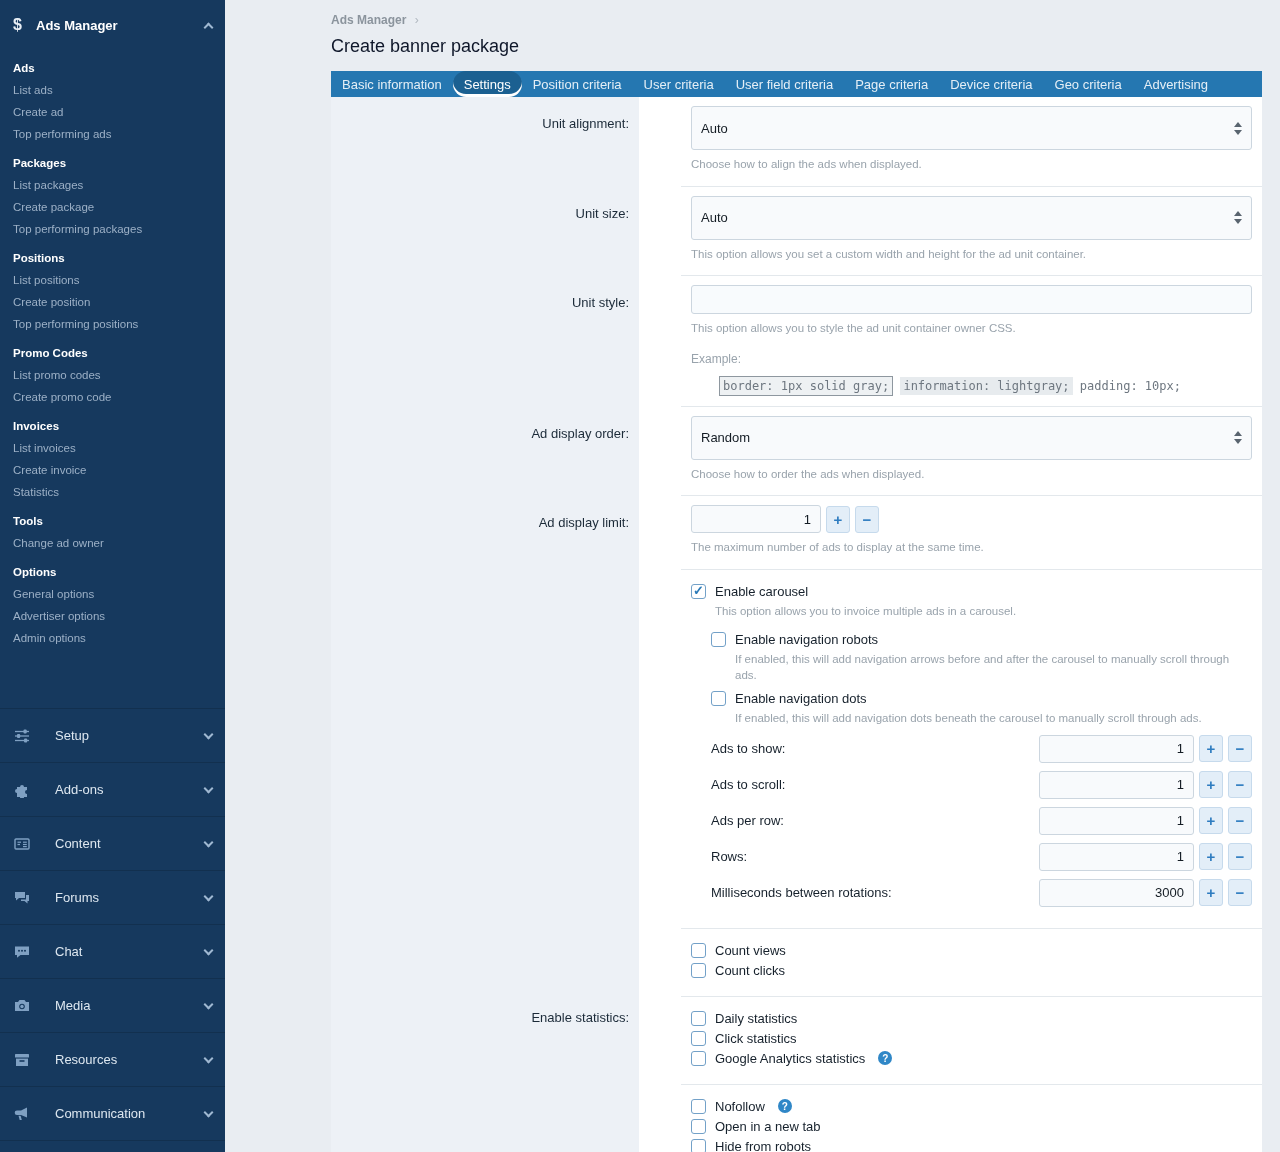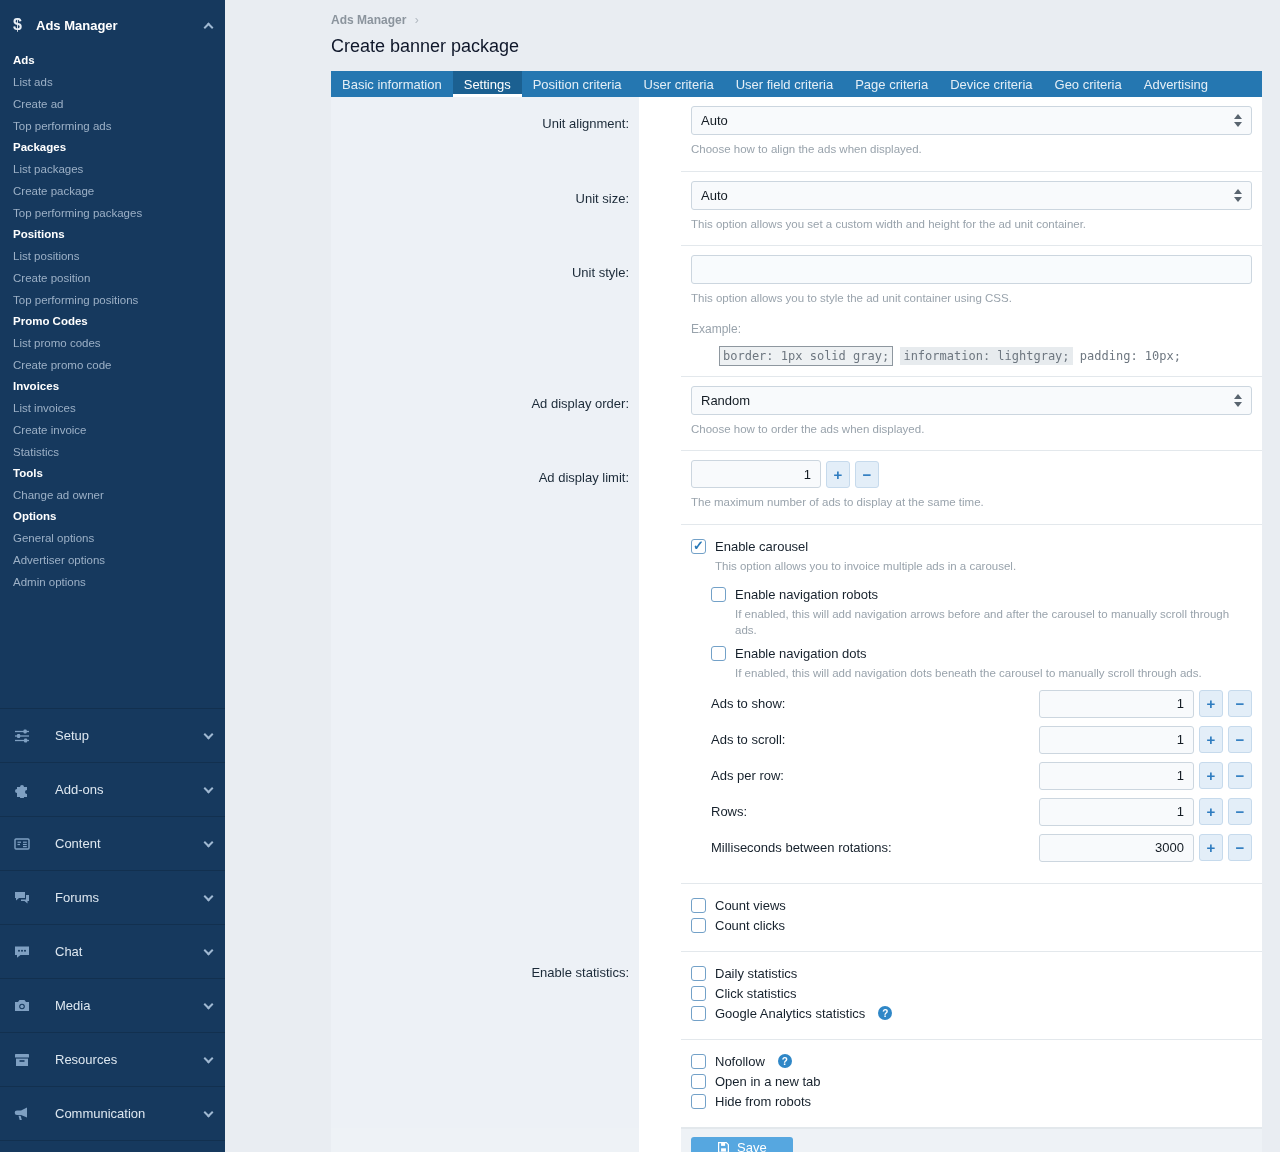--- a/index.html
+++ b/index.html
@@ -9,49 +9,49 @@
 
   
   .sidebar { width:225px; flex-shrink:0; background:#16395e; display:flex; flex-direction:column; overflow:hidden; }
   .sb-header { height:50px; flex-shrink:0; display:flex; align-items:center; gap:9px; padding:0 13px; cursor:pointer; }
   .app-icon { color:#e8eef5; font-size:16px; font-weight:bold; width:14px; }
   .sb-header-label { flex:1; color:#ffffff; font-size:13px; font-weight:bold; }
   .chev { width:7px; height:7px; border-right:2px solid #9fb8d2; border-bottom:2px solid #9fb8d2; display:inline-block; flex-shrink:0; }
   .chev.up { transform:rotate(-135deg); margin-top:4px; }
   .chev.down { transform:rotate(45deg); margin-bottom:3px; }
   .sb-groups { flex:1; padding:0 13px 10px; overflow:hidden; }
-  .sb-group-title { font-size:11.5px; font-weight:bold; color:#ffffff; margin-top:4px; margin-bottom:5px; }
+  .sb-group-title { font-size:11.5px; font-weight:bold; color:#ffffff; margin-top:12px; margin-bottom:5px; }
   .sb-item { display:block; font-size:11.5px; color:#9cb0c6; padding:5px 0; cursor:pointer; text-decoration:none; }
   .sb-menu { height:54px; flex-shrink:0; display:flex; align-items:center; gap:25px; padding:0 13px; border-top:1px solid #12304f; font-size:13px; color:#dde7f0; cursor:pointer; }
   .sb-menu .micon { width:17px; height:17px; color:#7fa0c2; flex-shrink:0; display:flex; align-items:center; justify-content:center; }
   .sb-menu .micon svg { width:16px; height:16px; }
   .sb-menu .chev { margin-left:auto; }
   .sb-filler { flex-shrink:0; height:12px; border-top:1px solid #12304f; }
 
   
   .content { flex:1; overflow:hidden; }
   .breadcrumb { margin:13px 18px 0 106px; font-size:12px; }
   .breadcrumb .bc-link { color:#8b949d; font-weight:bold; cursor:pointer; }
   .breadcrumb .bc-sep { color:#b2bac1; margin-left:5px; }
   .page-title { margin:9px 18px 14px 106px; font-size:18px; font-weight:400; color:#0f172a; }
   .panel { margin:0 18px 0 106px; background:#fff; }
 
   
   .tabs { display:flex; background:#2577b1; height:26px; }
-  .tab { display:flex; align-items:center; padding:6px 11px; font-size:13px; color:rgba(255,255,255,0.88); cursor:pointer; white-space:nowrap; }
+  .tab { display:flex; align-items:center; padding:6px 11px; font-size:13px; color:rgba(255,255,255,0.88); cursor:pointer; white-space:nowrap;border-radius:13px; }
   .tab.active { background:#1b6091; color:#fff; box-shadow:inset 0 -3px 0 #ffffff; }
 
   
   .frow { display:flex;gap:42px; }
   .flabel { width:308px; flex-shrink:0; background:#edf1f6; text-align:right; padding:19px 10px 0 0; font-size:13px; color:#1b2a38; }
   .flabel.cb-align { padding-top:13px; }
   .fctrl { flex:1; min-width:0; background:#fff; border-bottom:1px solid #e3e8ec; padding:9px 10px 13px 10px; }
   .frow:last-of-type .fctrl { border-bottom:none; }
 
-  .select { height:29px; border:1px solid #ccd6df; border-radius:3px; background:#f8fafc; display:flex; align-items:center; justify-content:space-between; padding:0 9px; font-size:13px; color:#141c24; cursor:pointer; }
+  .select { height:44px; border:1px solid #ccd6df; border-radius:3px; background:#f8fafc; display:flex; align-items:center; justify-content:space-between; padding:0 9px; font-size:13px; color:#141c24; cursor:pointer; }
   .sel-arrows { display:flex; flex-direction:column; gap:3px; }
   .tri-up { width:0; height:0; border-left:4px solid transparent; border-right:4px solid transparent; border-bottom:5px solid #59646f; }
   .tri-down { width:0; height:0; border-left:4px solid transparent; border-right:4px solid transparent; border-top:5px solid #59646f; }
 
   .text-input { height:29px; border:1px solid #ccd6df; border-radius:3px; background:#f8fbfd; width:100%; }
   .hint { font-size:11.5px; color:#99a3ac; margin-top:7px; line-height:1.35; }
   .example-label { font-size:12px; color:#99a3ac; margin-top:15px; }
   .code-line { margin-top:13px; font-family:"DejaVu Sans Mono", monospace; font-size:12px; color:#6e7780; }
   .kbd { background:#e7ebee; padding:2px 3px; }
   .kbd.boxed { background:#eef1f3; border:1px solid #8e979f;margin-left:28px; }
@@ -279,21 +279,21 @@
               </span>
           </div>
           <div class="hint">This option allows you set a custom width and height for the ad unit container.</div>
         </div>
       </div>
 
       <div class="frow">
         <div class="flabel">Unit style:</div>
         <div class="fctrl">
           <div class="text-input"></div>
-          <div class="hint">This option allows you to style the ad unit container using CSS.</div>
+          <div class="hint">This option allows you to style the ad unit container owner CSS.</div>
           <div class="example-label">Example:</div>
           <div class="code-line">
             <span class="kbd boxed">border: 1px solid gray;</span>
             <span class="kbd">information: lightgray;</span>
             <span>padding: 10px;</span>
           </div>
         </div>
       </div>
 
       <div class="frow">

